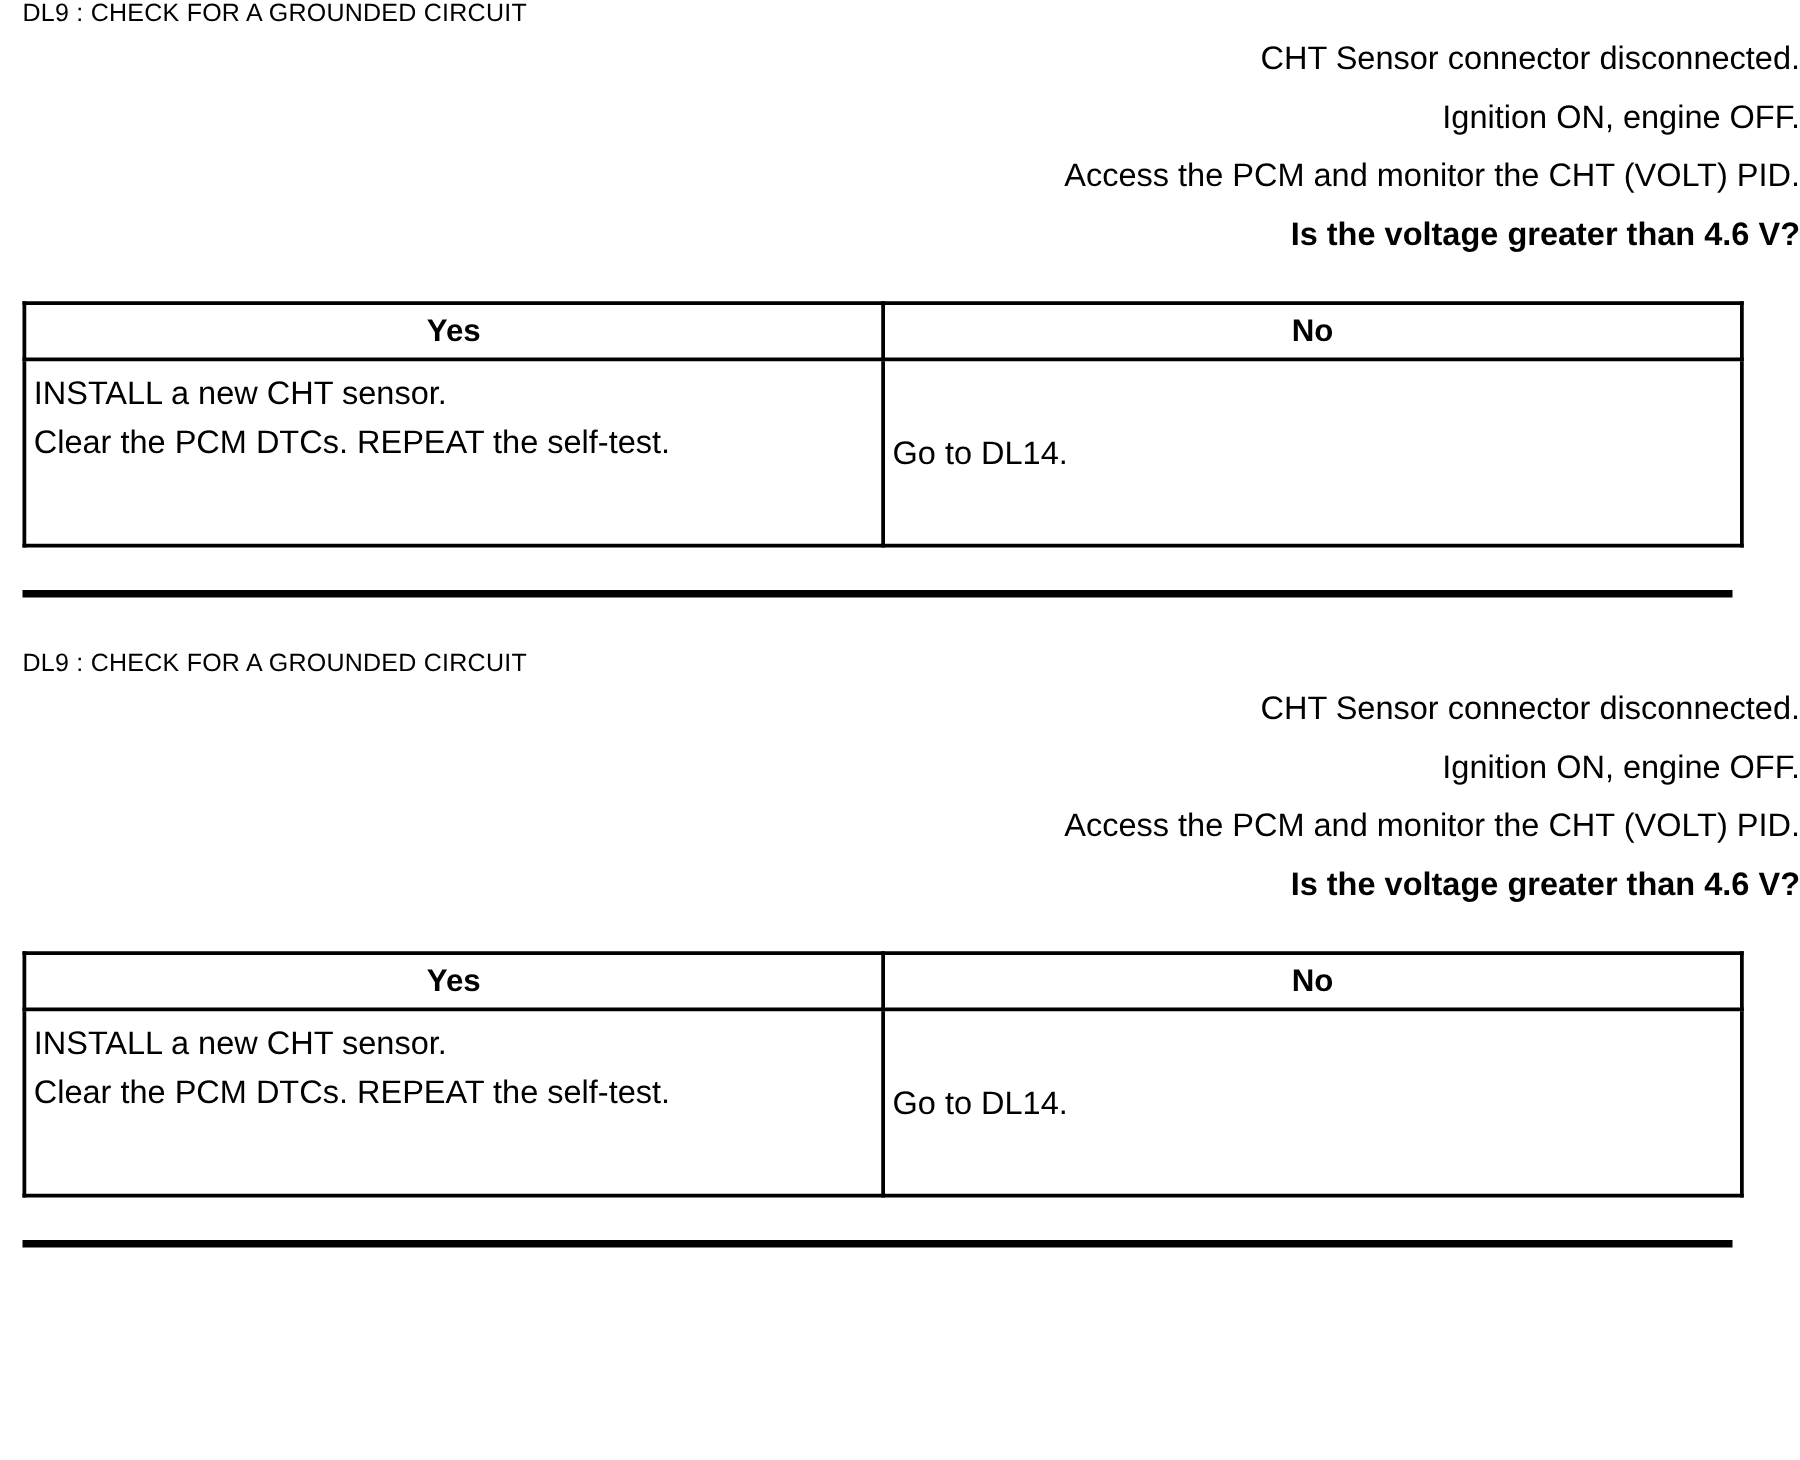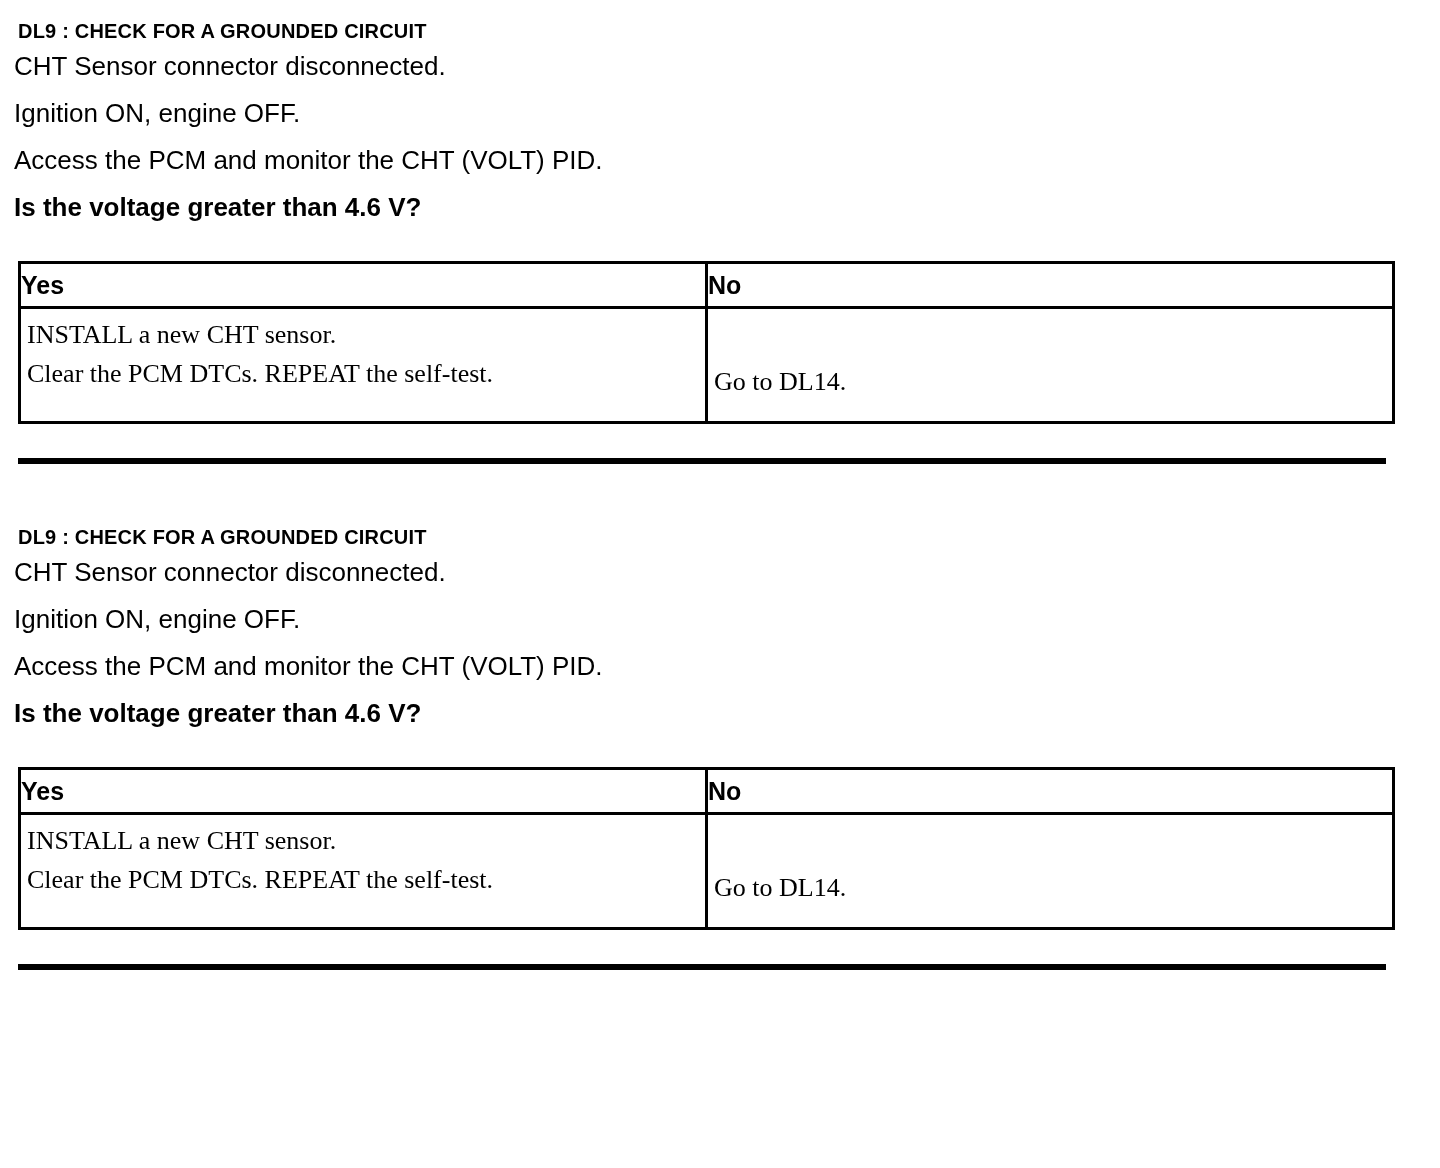--- a/index.html
+++ b/index.html
@@ -18,69 +18,69 @@
     position: relative;
     width: 1440px;
     height: 1168px;
     box-sizing: border-box;
   }
   .block {
     padding: 0 0 0 0;
   }
   .step-heading {
     font-size: 20px;
-    font-weight: bold;
+    font-weight: normal;
     letter-spacing: 0.2px;
     margin: 0 0 0 18px;
-    padding-top: 20px;
+    padding-top: 0;
     white-space: nowrap;
   }
   .step-lines {
     margin: 0 0 0 14px;
   }
   .step-line {
     font-size: 26px;
     line-height: 47px;
     white-space: nowrap;
+    text-align: right;
   }
   .step-line.bold {
     font-weight: bold;
   }
   .answer-table {
     margin: 30px 0 0 18px;
     width: 1368px;
     border-collapse: collapse;
     table-layout: fixed;
   }
   .answer-table td,
   .answer-table th {
     border: 3px solid #000000;
     padding: 0;
     vertical-align: top;
   }
   .answer-table th {
     font-size: 25px;
     font-weight: bold;
-    text-align: left;
+    text-align: center;
     height: 42px;
     line-height: 42px;
     padding: 0;
   }
   .col-yes {
     width: 684px;
   }
   .col-no {
     width: 684px;
     margin-top: 38px;
   }
   .cell-body {
-    height: 112px;
+    height: 146px;
     box-sizing: border-box;
     padding: 6px 21px 0 6px;
-    font-family: Liberation Serif, serif;
   }
   .cell-body .txt {
     font-size: 26px;
     line-height: 39px;
     white-space: nowrap;
   }
   .cell-body.center {
     display: block;
     text-align: left;
     padding-top: 58px;

